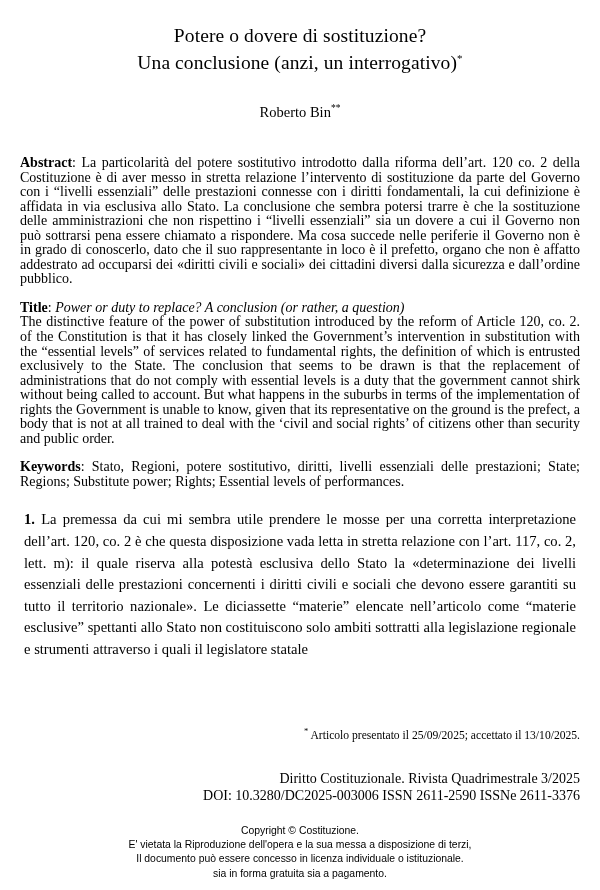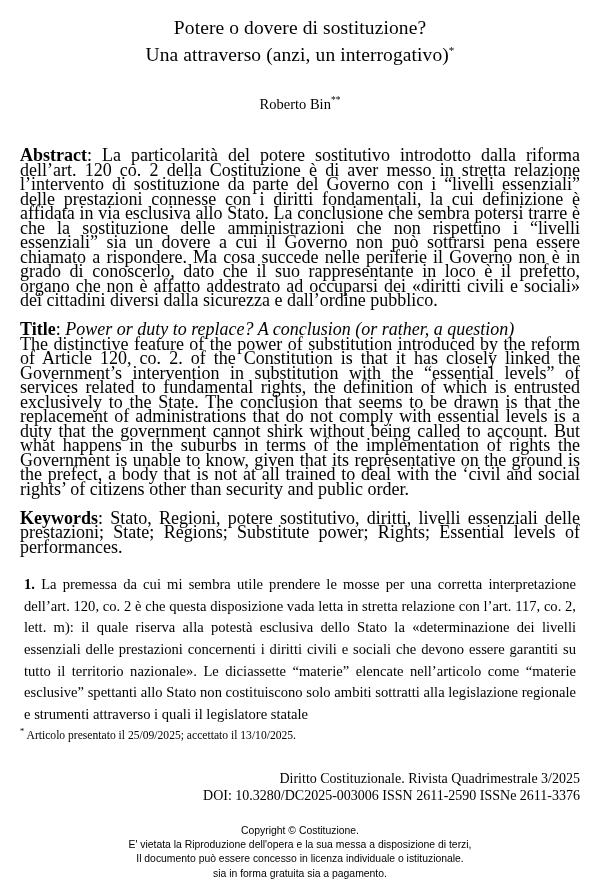--- a/index.html
+++ b/index.html
@@ -14,21 +14,21 @@
     font-family: "Liberation Serif", "DejaVu Serif", serif;
     color: #000000;
     overflow: hidden;
   }
   .page {
     position: absolute;
     left: 0; top: 0;
     width: 600px;
     height: 855px;
     box-sizing: border-box;
-    padding: 0 20px;
+    padding: 8px 20px;
   }
 
   
   .title-block {
     margin-top: 14px;
     text-align: center;
   }
   .title-line {
     font-size: 19.5px;
     line-height: 27px;
@@ -47,21 +47,21 @@
   }
   .author sup {
     font-size: 9.5px;
     vertical-align: super;
     line-height: 0;
   }
 
   
   .meta-section {
     margin-top: 34px;
-    font-size: 18px;
+    font-size: 14px;
     line-height: 14.55px;
     text-align: justify;
   }
   .meta-section p {
     margin: 0;
   }
   .meta-section .gap {
     height: 14px;
   }
   .lbl {
@@ -87,21 +87,21 @@
   }
 
   
   .footnotes {
     position: absolute;
     left: 20px;
     right: 20px;
     top: 728px;
     font-size: 11.6px;
     line-height: 15.5px;
-    text-align: left;
+    text-align: right;
   }
   .footnotes p { margin: 0; }
   .footnotes sup {
     font-size: 8.5px;
     vertical-align: super;
     line-height: 0;
   }
 
   
   .citation {
@@ -129,21 +129,21 @@
   }
   .copyright p { margin: 0; }
 </style>
 </head>
 <body>
 
 <div class="page">
 
   <div class="title-block">
     <div class="title-line">Potere o dovere di sostituzione?</div>
-    <div class="title-line"><span>Una attraverso (anzi, un interrogativo)</span><sup>*</sup></div>
+    <div class="title-line"><span>Una conclusione (anzi, un interrogativo)</span><sup>*</sup></div>
   </div>
 
   <div class="author"><span>Roberto Bin</span><sup>**</sup></div>
 
   <div class="meta-section">
 
     <p><span class="lbl">Abstract</span><span>: </span><span>La particolarità del potere sostitutivo introdotto dalla riforma dell’art. 120 co. 2 della Costituzione è di aver messo in stretta relazione l’intervento di sostituzione da parte del Governo con i “livelli essenziali” delle prestazioni connesse con i diritti fondamentali, la cui definizione è affidata in via esclusiva allo Stato. La conclusione che sembra potersi trarre è che la sostituzione delle amministrazioni che non rispettino i “livelli essenziali” sia un dovere a cui il Governo non può sottrarsi pena essere chiamato a rispondere. Ma cosa succede nelle periferie il Governo non è in grado di conoscerlo, dato che il suo rappresentante in loco è il prefetto, organo che non è affatto addestrato ad occuparsi dei «diritti civili e sociali» dei cittadini diversi dalla sicurezza e dall’ordine pubblico.</span></p>
 
     <div class="gap"></div>
 

